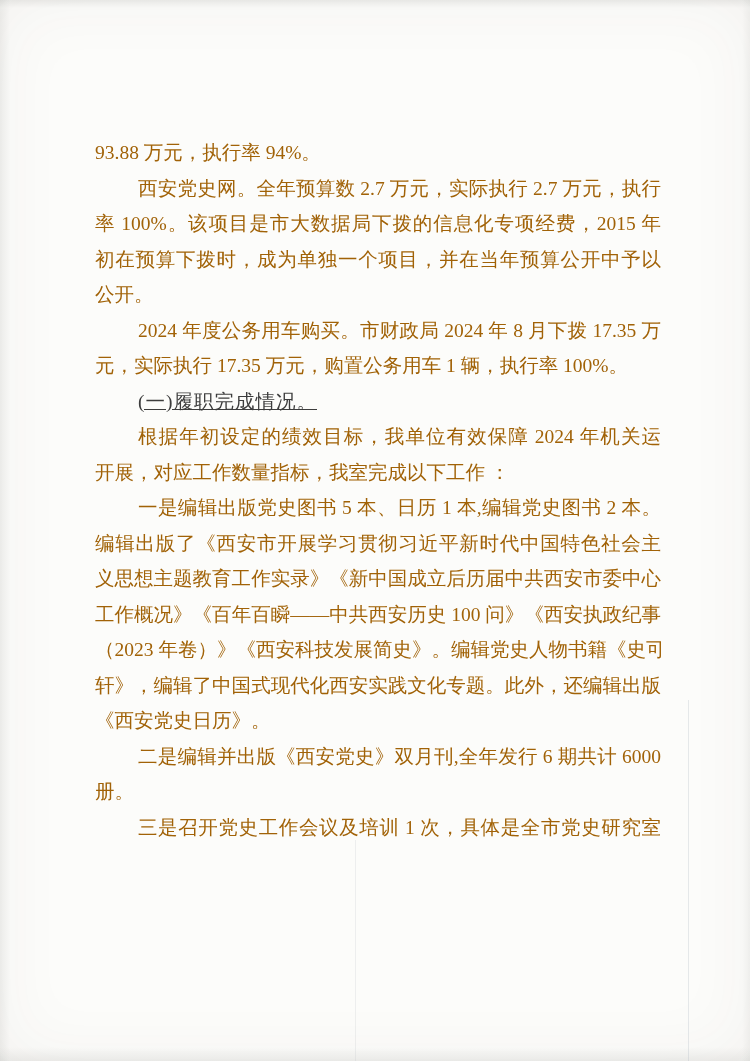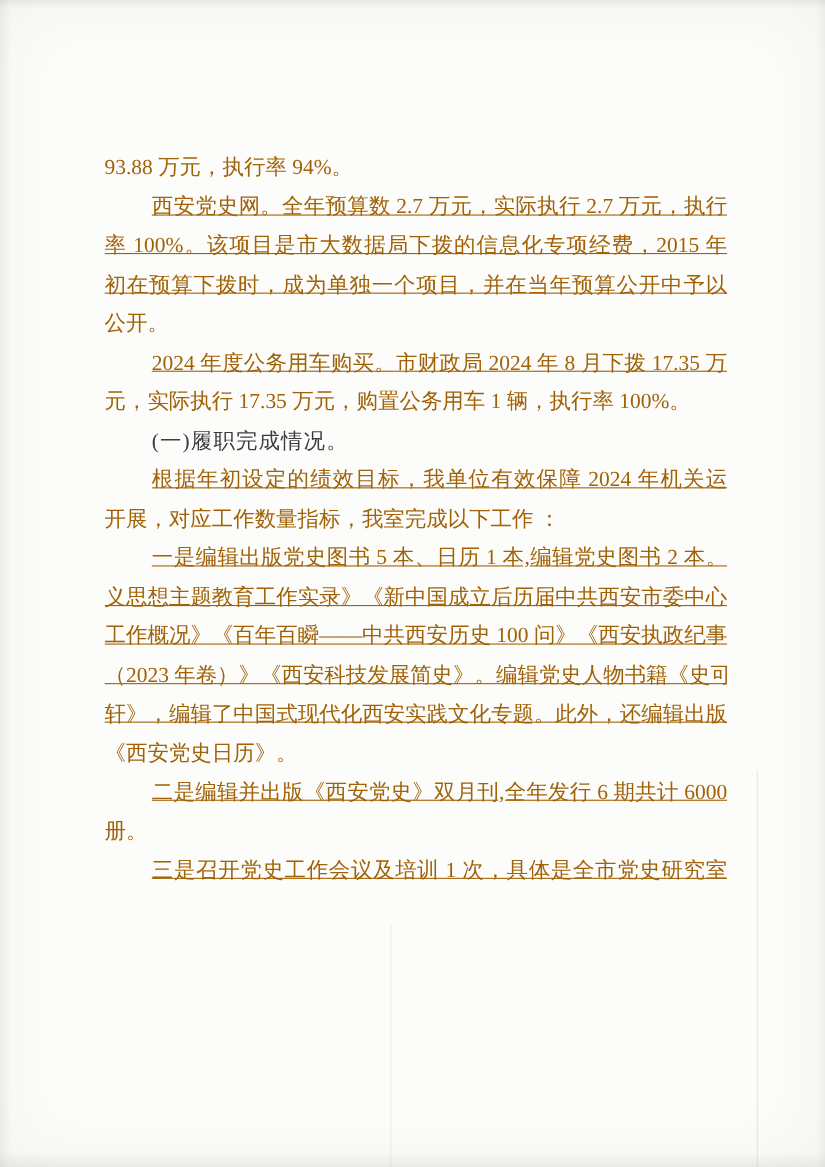--- a/index.html
+++ b/index.html
@@ -55,32 +55,32 @@
     font-size: 19.5px;
     color: #a16207;
     white-space: nowrap;
     overflow: hidden;
     text-align: left;
   }
   .indent { padding-left: 43px; }
   .fill {
     text-align: justify;
     text-align-last: justify;
-    text-decoration: underline;
   }
   .heading {
     font-family: "Liberation Sans", "DejaVu Sans", sans-serif;
     font-weight: 700;
     font-size: 20.5px;
     color: #2c2c2c;
     letter-spacing: 0.5px;
   }
   .kaiti {
     color: #3c3c3c;
     letter-spacing: 1px;
+    text-decoration: underline;
   }
 </style>
 </head>
 <body>
 
 <div class="page">
   <div class="edge-top"></div>
   <div class="edge-bottom"></div>
   <div class="edge-left"></div>
   <div class="edge-right"></div>
@@ -92,20 +92,21 @@
     <div class="line indent fill">西安党史网。全年预算数 2.7 万元，实际执行 2.7 万元，执行</div>
     <div class="line fill">率 100%。该项目是市大数据局下拨的信息化专项经费，2015 年</div>
     <div class="line fill">初在预算下拨时，成为单独一个项目，并在当年预算公开中予以</div>
     <div class="line">公开。</div>
     <div class="line indent fill">2024 年度公务用车购买。市财政局 2024 年 8 月下拨 17.35 万</div>
     <div class="line">元，实际执行 17.35 万元，购置公务用车 1 辆，执行率 100%。</div>
     <div class="line kaiti indent">(一)履职完成情况。</div>
     <div class="line indent fill">根据年初设定的绩效目标，我单位有效保障 2024 年机关运</div>
     <div class="line">开展，对应工作数量指标，我室完成以下工作 ：</div>
     <div class="line indent fill">一是编辑出版党史图书 5 本、日历 1 本,编辑党史图书 2 本。</div>
+    <div class="line fill">编辑出版了《西安市开展学习贯彻习近平新时代中国特色社会主</div>
     <div class="line fill">义思想主题教育工作实录》《新中国成立后历届中共西安市委中心</div>
     <div class="line fill">工作概况》《百年百瞬——中共西安历史 100 问》《西安执政纪事</div>
     <div class="line fill">（2023 年卷）》《西安科技发展简史》。编辑党史人物书籍《史可</div>
     <div class="line fill">轩》，编辑了中国式现代化西安实践文化专题。此外，还编辑出版</div>
     <div class="line">《西安党史日历》。</div>
     <div class="line indent fill">二是编辑并出版《西安党史》双月刊,全年发行 6 期共计 6000</div>
     <div class="line">册。</div>
     <div class="line indent fill">三是召开党史工作会议及培训 1 次，具体是全市党史研究室</div>
   </div>
 </div>

